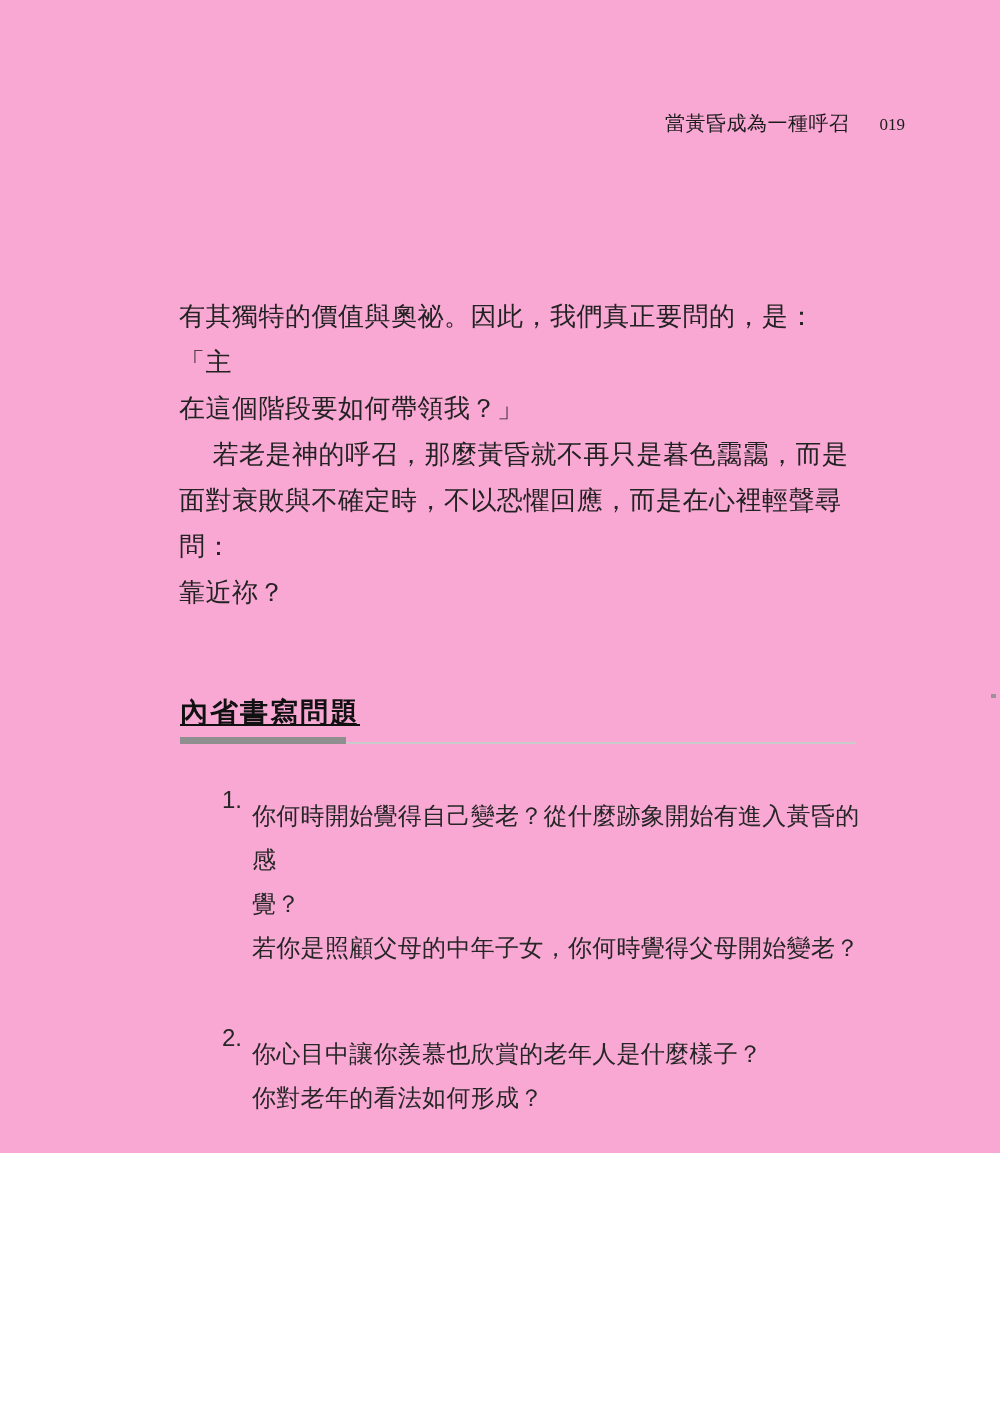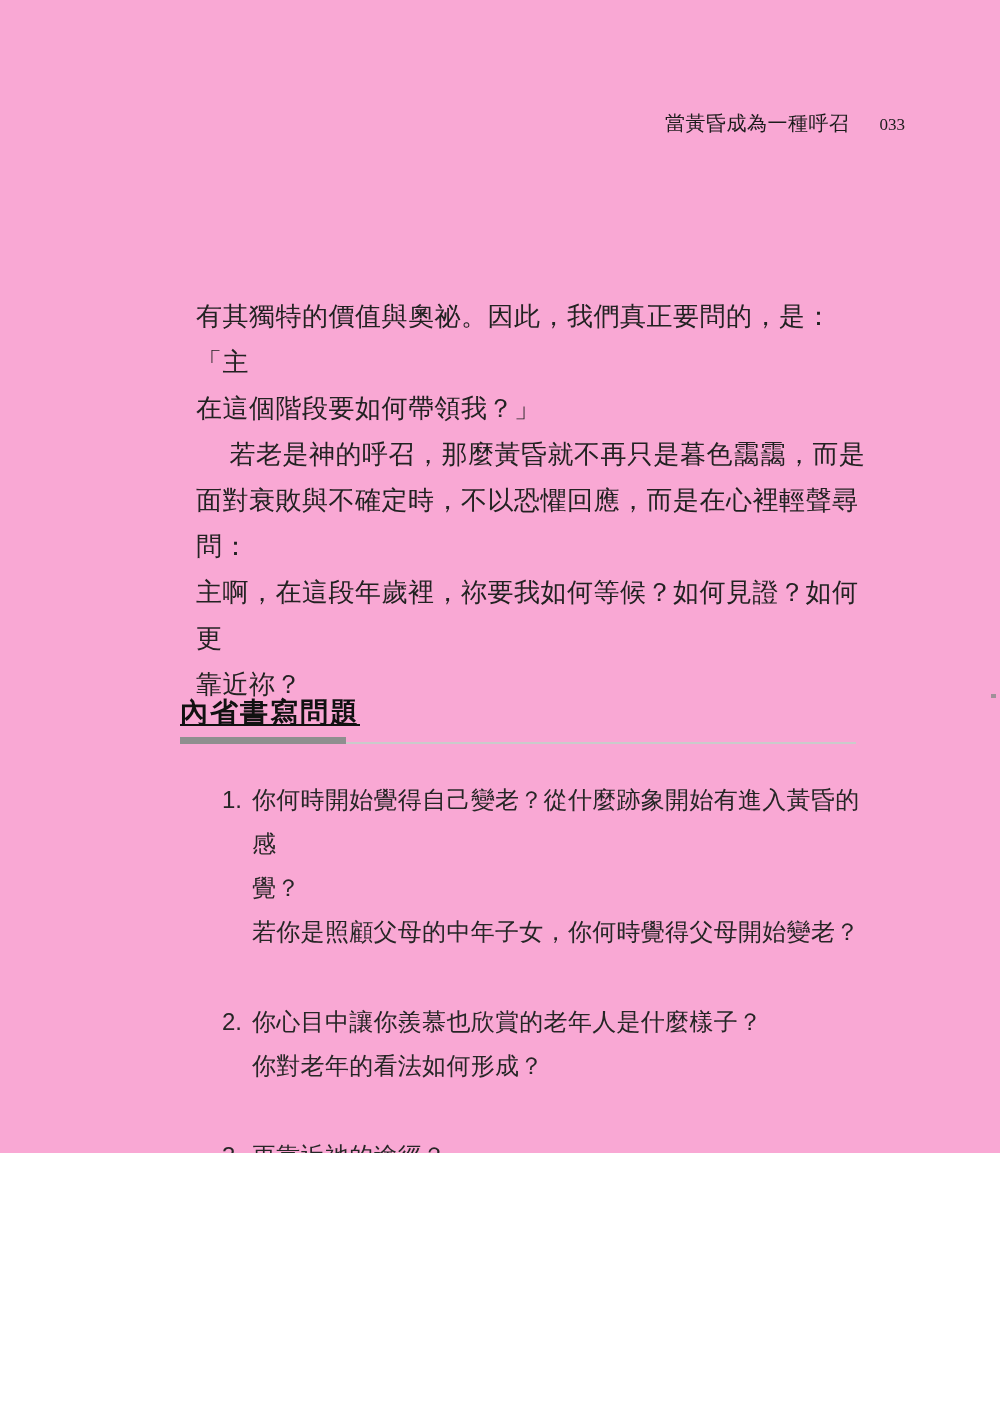--- a/index.html
+++ b/index.html
@@ -34,21 +34,21 @@
   }
   .page-number {
     font-size: 17px;
     color: #1c1c1c;
   }
 
   
   .body-text {
     position: absolute;
     top: 294px;
-    left: 196px;
+    left: 179px;
     width: 680px;
     font-size: 26px;
     line-height: 46px;
     color: #222222;
   }
   .body-line {
     white-space: pre-wrap;
     letter-spacing: 0.5px;
   }
 
@@ -103,20 +103,21 @@
     display: flex;
     align-items: flex-start;
     margin-bottom: 46px;
   }
   .question-number {
     flex: 0 0 30px;
     white-space: nowrap;
   }
   .question-lines {
     flex: 1 1 auto;
+    margin-top: 16px;
   }
   .question-line {
     white-space: pre-wrap;
     letter-spacing: 0.3px;
   }
 
   
   .artifact { position: absolute; }
   .artifact-bottom-left {
     left: 0; top: 1396px; width: 18px; height: 3px;
@@ -147,29 +148,28 @@
     background: #8a8a8a; opacity: 0.8;
   }
 </style>
 </head>
 <body>
 
 <div class="page">
 
   <div class="running-head">
     <span class="running-title">當黃昏成為一種呼召</span>
-    <span class="page-number">033</span>
+    <span class="page-number">019</span>
   </div>
 
   <div class="body-text">
     <div class="body-line">有其獨特的價值與奧祕。因此，我們真正要問的，是：「主</div>
     <div class="body-line">在這個階段要如何帶領我？」</div>
     <div class="body-line">　 若老是神的呼召，那麼黃昏就不再只是暮色靄靄，而是</div>
     <div class="body-line">面對衰敗與不確定時，不以恐懼回應，而是在心裡輕聲尋問：</div>
-    <div class="body-line">主啊，在這段年歲裡，祢要我如何等候？如何見證？如何更</div>
     <div class="body-line">靠近祢？</div>
   </div>
 
   <div class="section-heading">內省書寫問題</div>
   <div class="heading-rule">
     <div class="rule-light"></div>
     <div class="rule-dark"></div>
   </div>
 
   <div class="question-list">

